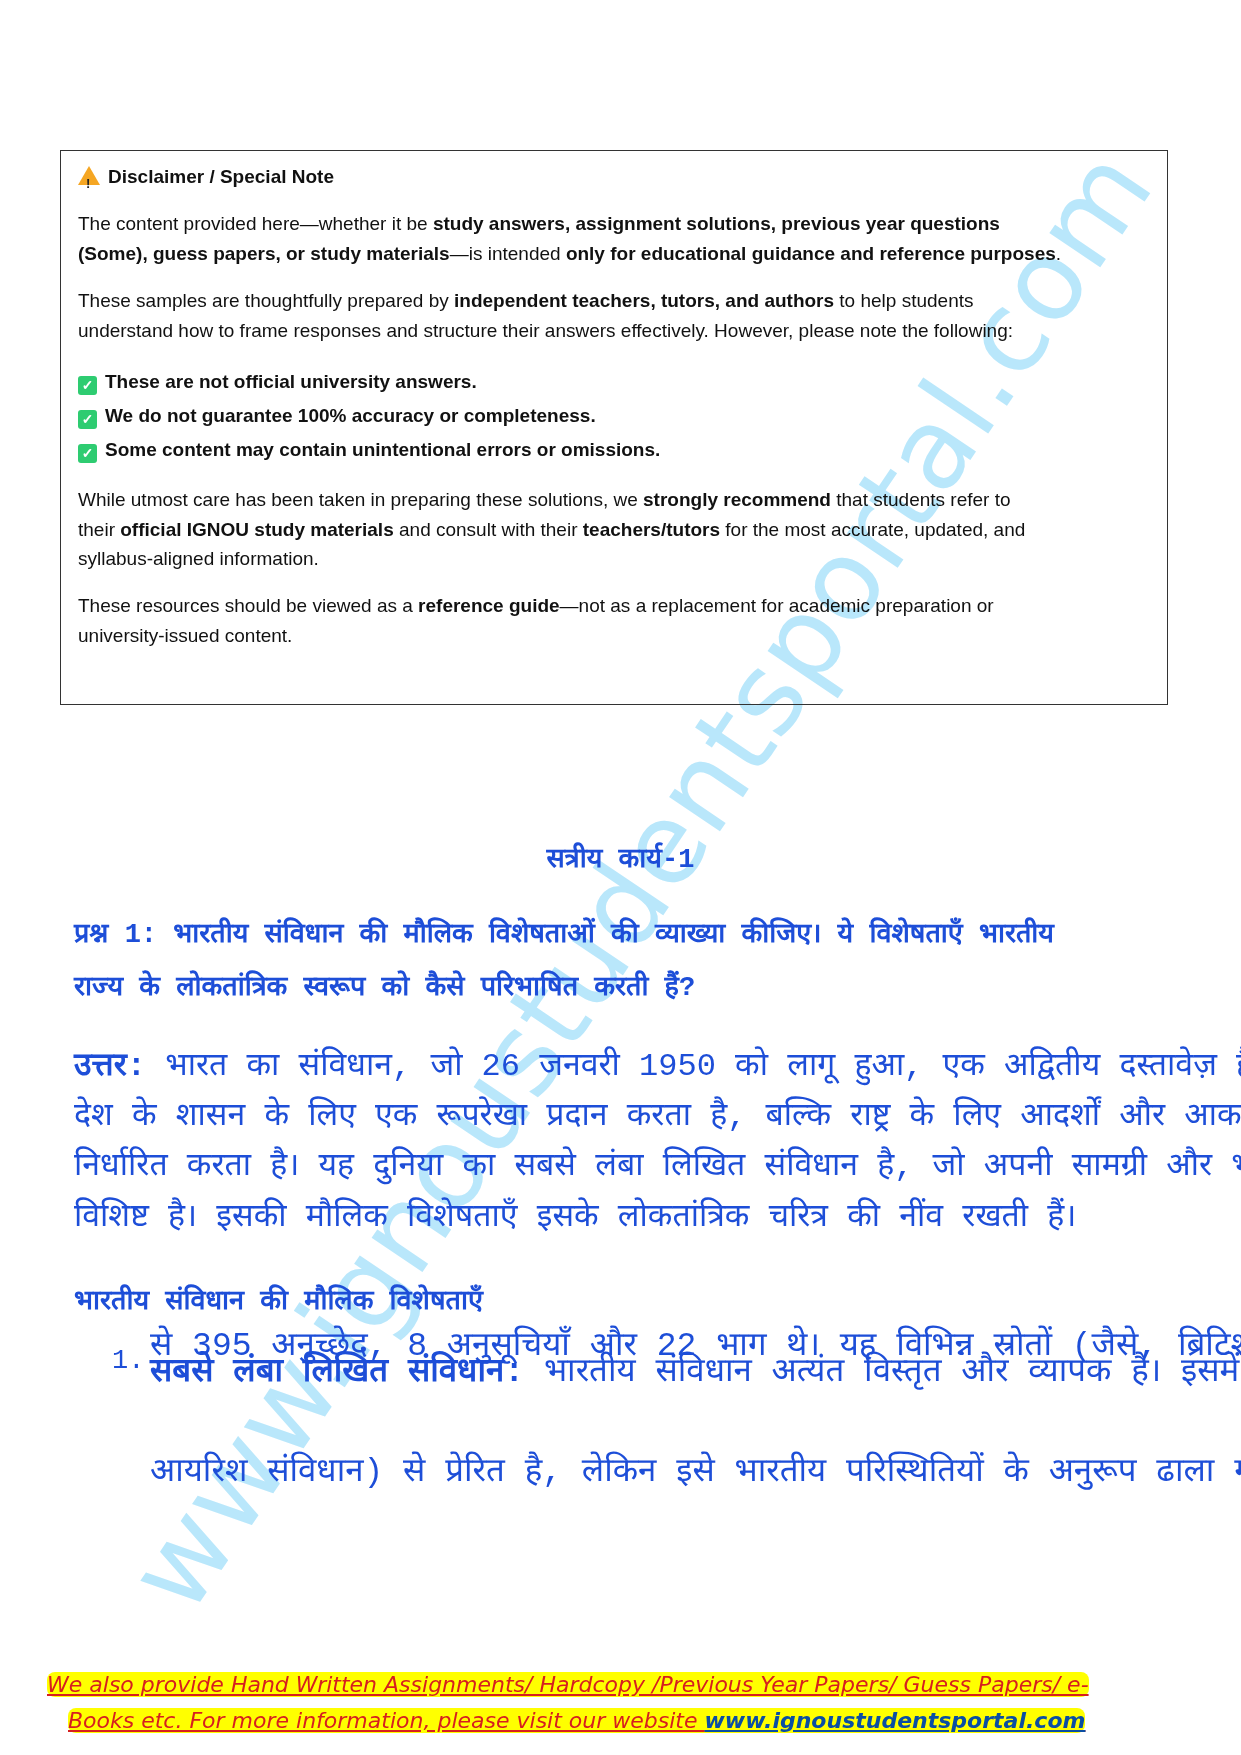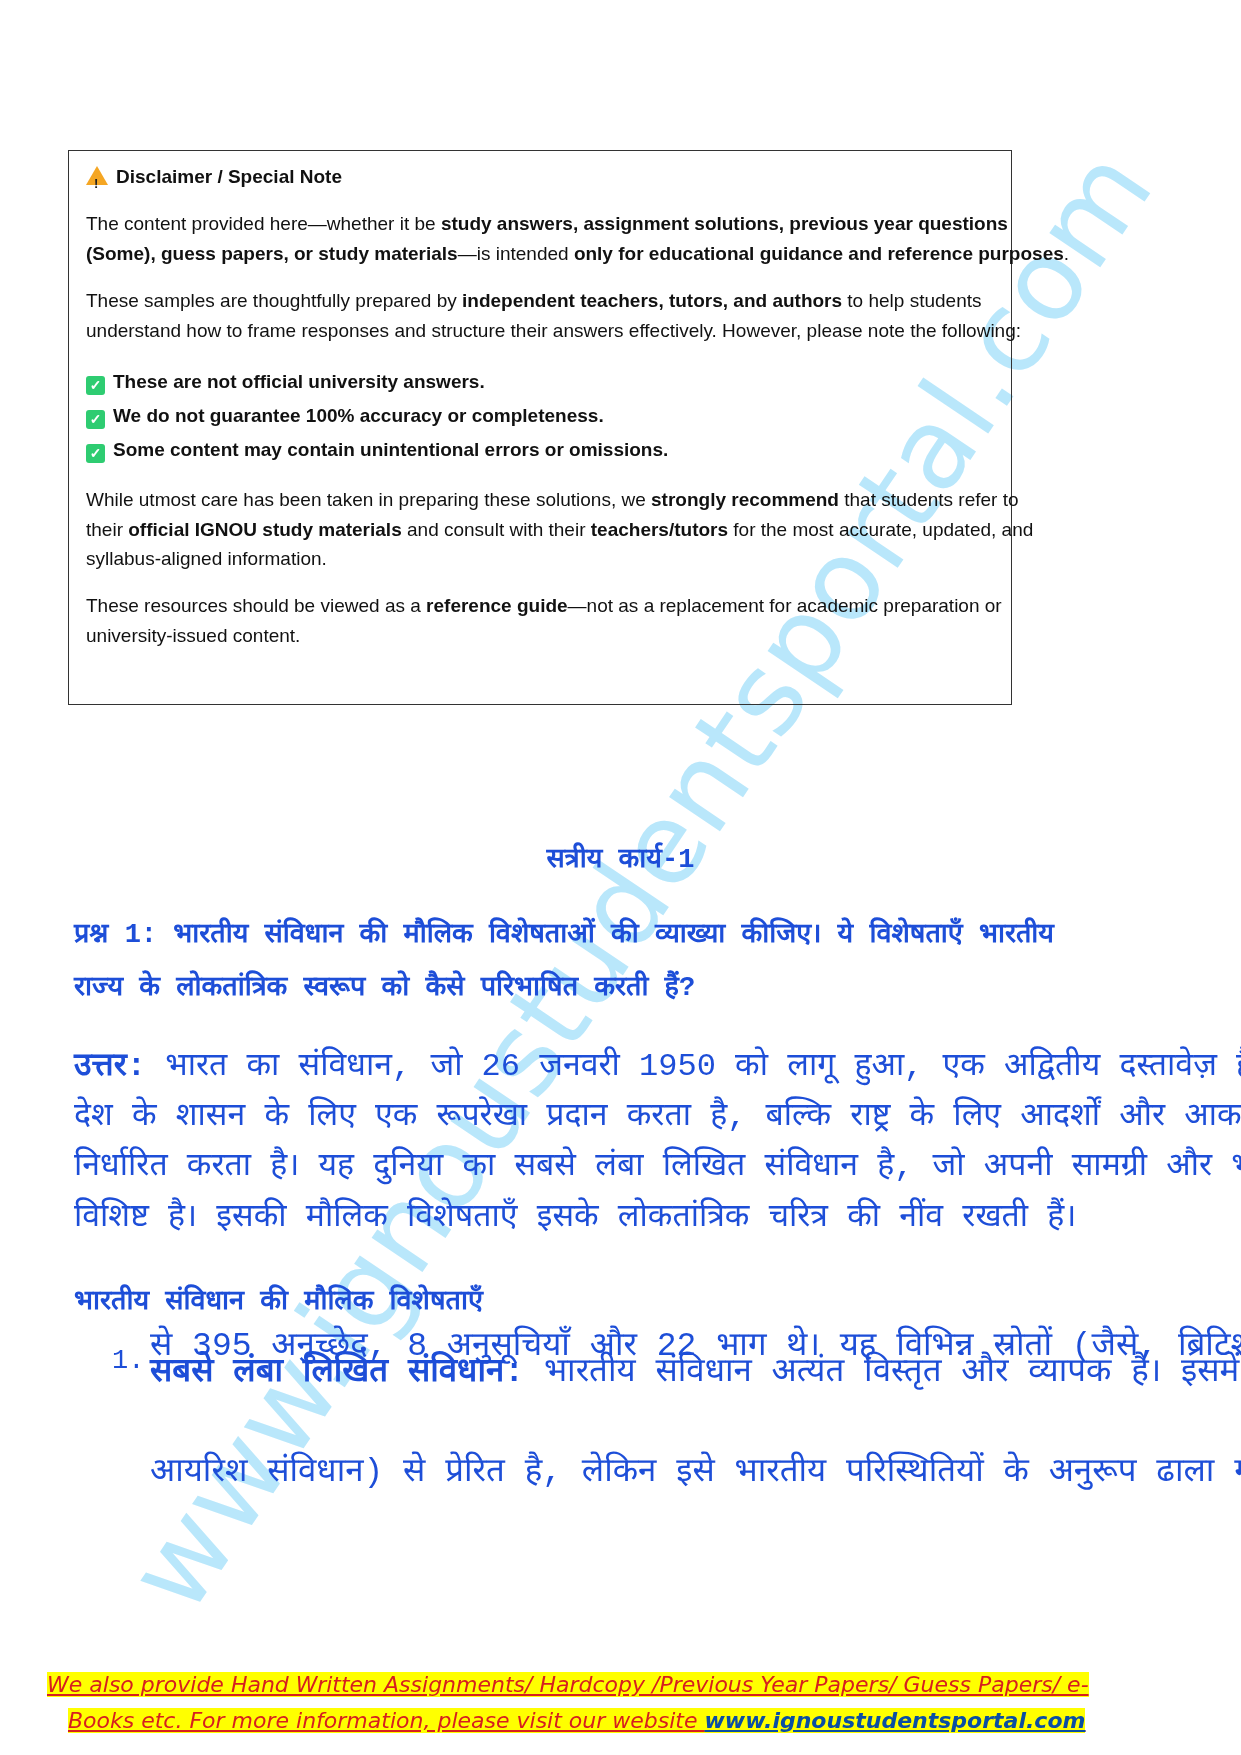--- a/index.html
+++ b/index.html
@@ -9,21 +9,21 @@
     font-family: "Liberation Sans", "DejaVu Sans", sans-serif;
   }
   .watermark {
     position: absolute; left: 640px; top: 880px;
     transform: translate(-50%, -50%) rotate(-56deg);
     font-family: "DejaVu Sans", sans-serif;
     font-size: 112px; color: #b9e7fb; white-space: nowrap;
     letter-spacing: 1px; z-index: 0; pointer-events: none;
   }
   .disclaimer {
-    position: absolute; left: 68px; top: 150px; width: 944px; height: 555px;
+    position: absolute; left: 60px; top: 150px; width: 1108px; height: 555px;
     border: 1.5px solid #333; box-sizing: border-box;
     font-family: "Liberation Sans", sans-serif; font-size: 19px; color: #111;
     z-index: 1;
   }
   .disclaimer .row { position: absolute; left: 17px; right: 14px; line-height: 30px; white-space: nowrap; }
   .disclaimer b { font-weight: bold; }
   .d-title { top: 11px; font-weight: bold; font-size: 19px; }
   .warn-icon {
     display: inline-block; width: 0; height: 0; vertical-align: -2px;
     border-left: 11px solid transparent; border-right: 11px solid transparent;
@@ -44,21 +44,21 @@
   .h-title { left: 0; width: 1241px; text-align: center; top: 838px; font-size: 27px; font-weight: bold; }
   .q-line { left: 74px; font-size: 27px; font-weight: bold; }
   .b-line { left: 74px; font-size: 32px; text-align: right; }
   .sec-head { left: 74px; top: 1272px; font-size: 27px; font-weight: bold; margin-top: 8px; }
   .li-line { left: 150px; font-size: 33px; }
   .li-num { left: 112px; font-size: 27px; }
   .footer {
     position: absolute; z-index: 1; font-family: "DejaVu Sans", sans-serif; font-style: italic;
     font-size: 22px; color: #d61f1f; text-decoration: underline; white-space: nowrap;
   }
-  .footer span.hl { background: #ffff00; }
+  .footer span.hl { background: #ffff00; border-radius: 8px; }
   .footer a { color: #0a4ea3; font-weight: bold; text-decoration: underline; }
 </style>
 </head>
 <body>
 
 <div class="watermark">www.ignoustudentsportal.com</div>
 
 <div class="disclaimer">
   <div class="row d-title">
     <span class="warn-icon"></span><span>Disclaimer / Special Note</span>

